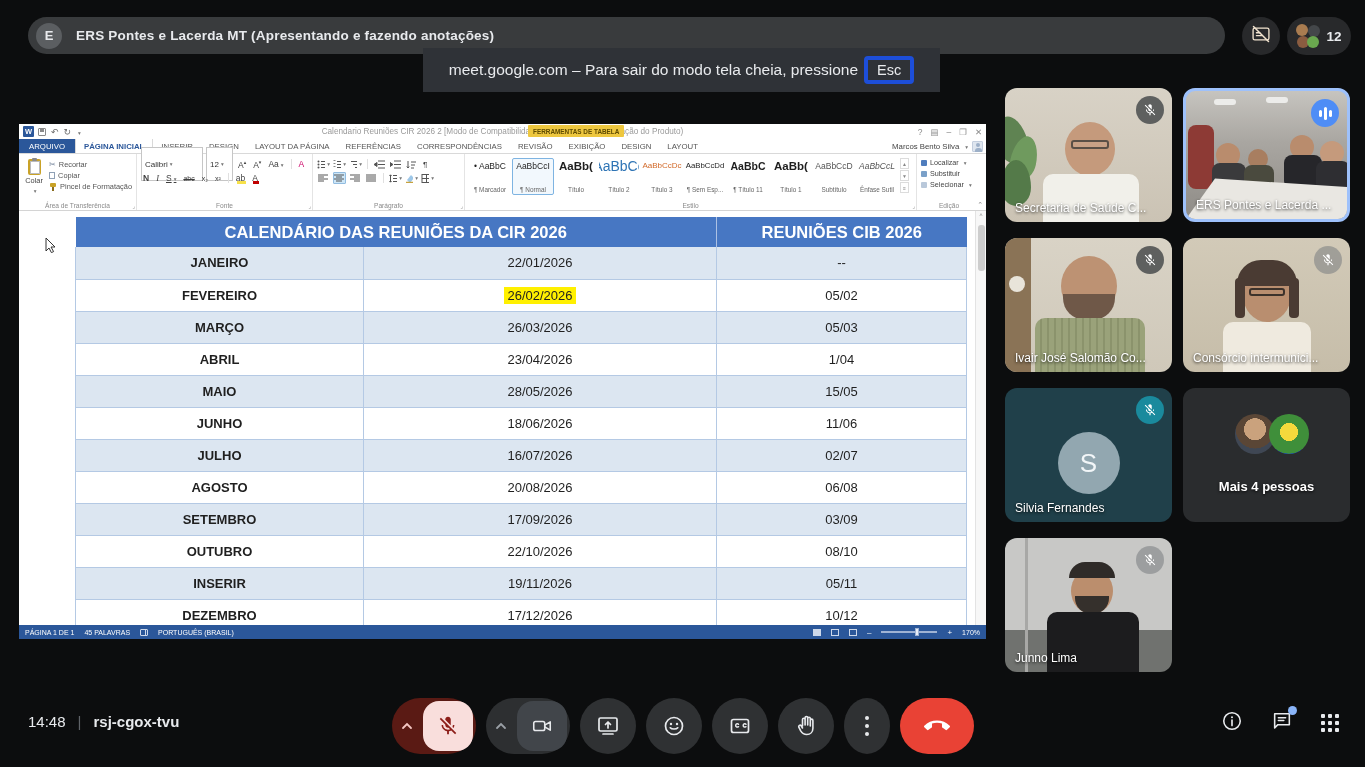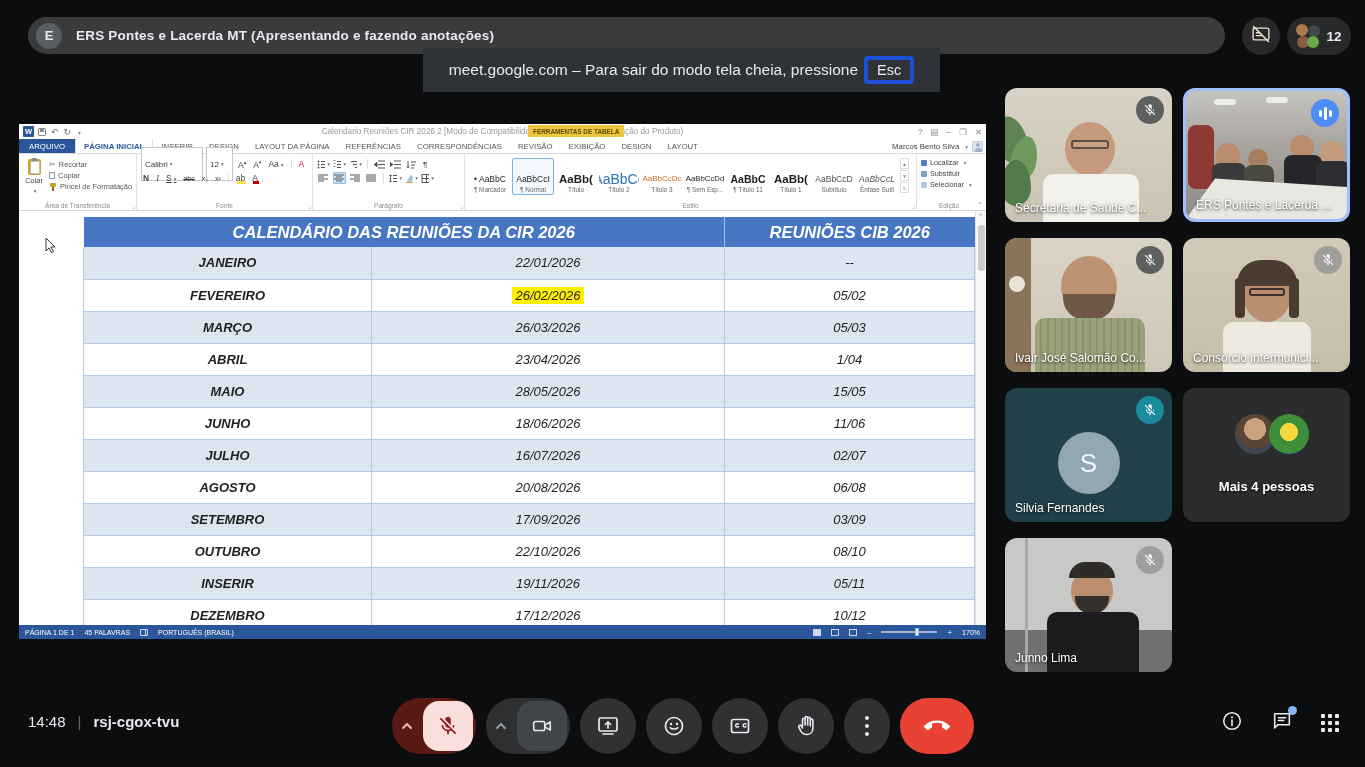--- a/index.html
+++ b/index.html
@@ -78,42 +78,42 @@
   .swatch.hlg::after{background:#f7e14a;}
   .swatch.fcol::after{background:#c00000;}
   
   .g-para{width:152px;}
   .pic{display:inline-flex;align-items:center;justify-content:center;width:13px;height:12px;}
   .pic svg{display:block;}
   .pic.sel{background:#cde6f7;border:1px solid #92bce0;border-radius:1px;}
   
   .g-styles{width:452px;display:flex;}
   .gallery{display:flex;gap:1px;padding-top:1px;}
-  .stitem{width:42px;height:37px;border:1px solid transparent;border-radius:2px;display:flex;flex-direction:column;align-items:center;justify-content:flex-end;padding-bottom:1px;overflow:hidden;}
+  .stitem{width:42px;height:37px;border:1px solid transparent;border-radius:2px;display:flex;flex-direction:column;align-items:center;justify-content:space-between;padding-bottom:1px;overflow:hidden;}
   .stitem.cur{border-color:#7eb4e2;background:#f2f8fd;}
   .ssample{font-size:8.5px;color:#1f1f1f;line-height:14px;white-space:nowrap;}
   .sname{font-size:6.4px;color:#666;white-space:nowrap;}
   .s-tit .ssample{font-size:11.5px;font-weight:700;}
   .s-t2 .ssample{font-size:14px;color:#2e74b5;}
   .s-t3 .ssample{font-size:8px;color:#d26a2a;}
   .s-t11 .ssample{font-size:10.5px;font-weight:700;}
   .s-t1 .ssample{font-size:11.5px;font-weight:700;}
   .s-sub .ssample{color:#555;}
   .s-enf .ssample{font-style:italic;color:#555;}
   .gscroll{width:9px;display:flex;flex-direction:column;gap:1px;margin-left:2px;padding-top:1px;}
   .gscroll span{height:11px;border:1px solid #dcdcdc;font-size:5px;color:#888;display:flex;align-items:center;justify-content:center;}
   
   .g-edit{width:64px;border-right:none;}
   .erow{display:flex;align-items:center;gap:3px;font-size:7.2px;color:#444;height:11px;white-space:nowrap;}
   .edot{width:6px;height:6px;border-radius:1px;}
   .ribcollapse{position:absolute;right:3px;bottom:1px;font-size:7px;color:#888;}
 
   
   .wdoc{position:relative;height:414px;background:#fff;overflow:hidden;}
-  .caltable{position:absolute;left:64px;top:6px;width:891px;border-collapse:collapse;table-layout:fixed;font-style:italic;}
+  .caltable{position:absolute;left:56px;top:6px;width:891px;border-collapse:collapse;table-layout:fixed;}
   .caltable col.c1{width:288px;}.caltable col.c2{width:353px;}.caltable col.c3{width:250px;}
   .caltable td{text-align:center;border:1px solid #b4c9e4;border-top:none;font-size:13px;color:#1f1f1f;height:32px;padding:0;}
   .caltable tr.hdr td{background:#4777c3;color:#fff;font-weight:700;font-size:16.5px;border:none;height:30px;}
   .caltable tr.hdr td.h2{border-left:1px solid rgba(255,255,255,.55);}
   .caltable tr.alt td{background:#dce6f1;}
   .caltable td.m{font-weight:700;}
   .hl{background:#fff000;padding:1px 3px;}
   .cursor{position:absolute;left:26px;top:26px;}
   .scrollstrip{position:absolute;right:0;top:0;bottom:0;width:11px;background:#f7f7f7;border-left:1px solid #e3e3e3;}
   .scrollstrip .thumb{position:absolute;left:2px;top:14px;width:7px;height:46px;background:#cdcdcd;border-radius:3px;}

